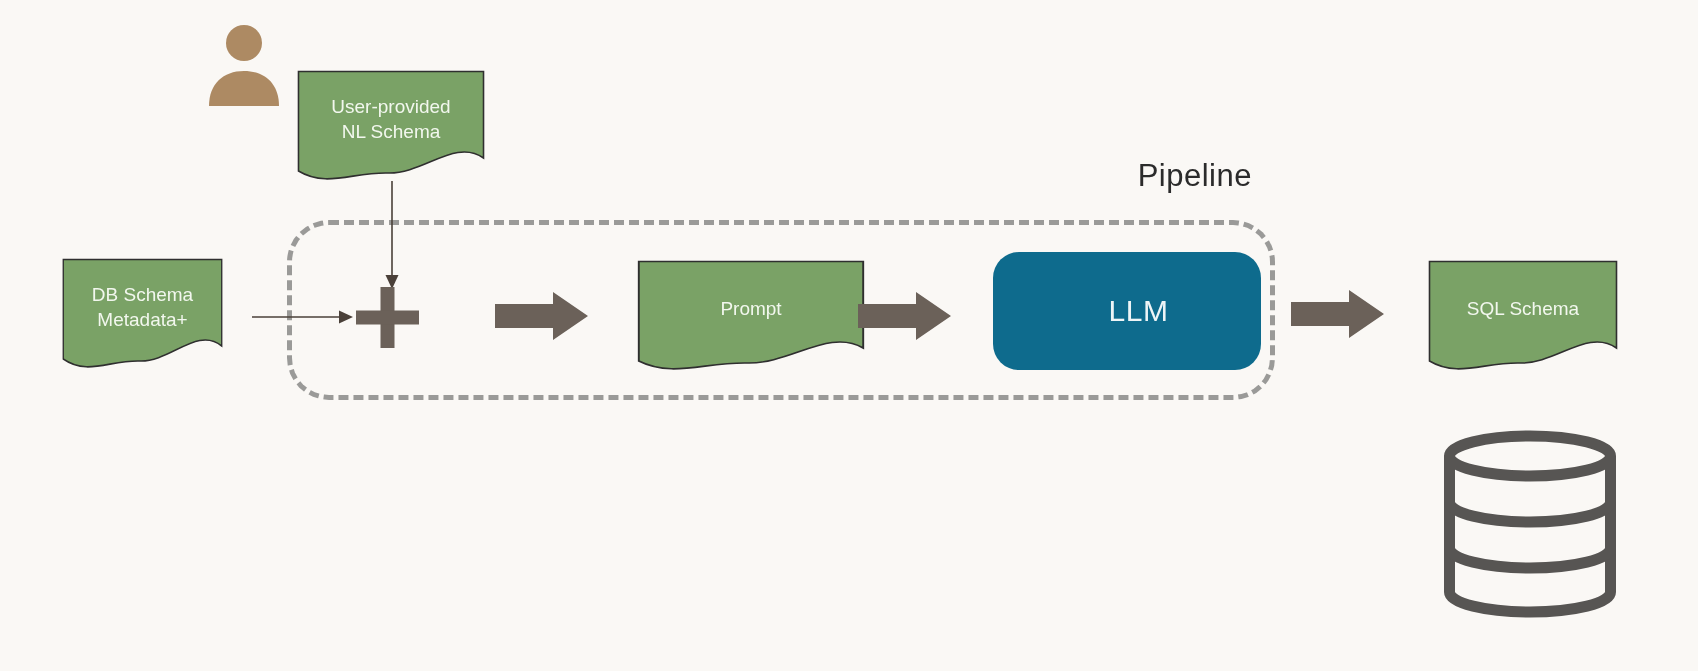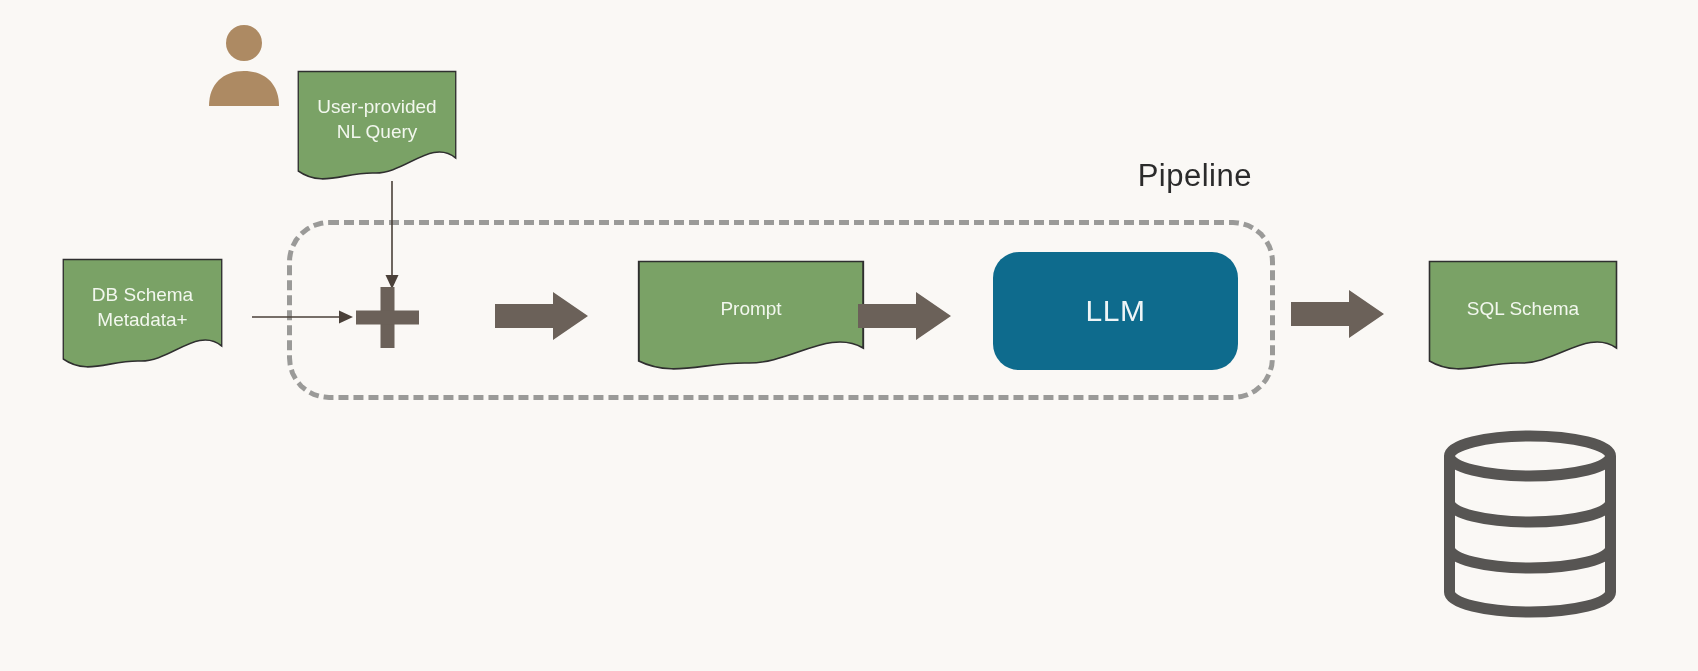--- a/index.html
+++ b/index.html
@@ -57,20 +57,21 @@
     width: 245px; height: 118px;
     background: #0e6b8d;
     border-radius: 26px;
     display: flex;
     align-items: center;
     justify-content: center;
     color: #eef5f7;
     font-size: 30px;
     letter-spacing: 0.5px;
     z-index: 3;
+    padding-left: 23px;
   }
 
   .block-arrow, .plus-shape, .icon-wrap { z-index: 3; }
   .block-arrow svg, .plus-shape svg, .icon-wrap svg { display: block; width: 100%; height: 100%; }
 
   .connector-layer {
     left: 0; top: 0;
     width: 1698px; height: 671px;
     z-index: 2;
     pointer-events: none;
@@ -95,27 +96,27 @@
     </g>
   </svg>
 
   <div class="abs icon-wrap" style="left:205px; top:24px; width:78px; height:82px;">
     <svg viewBox="0 0 78 82">
       <circle cx="39" cy="19" r="18" fill="#ad8a63"></circle>
       <path d="M4,82 C4,60 18,47 39,47 C60,47 74,60 74,82 Z" fill="#ad8a63"></path>
     </svg>
   </div>
 
-  <div class="abs doc" style="left:297px; top:70px; width:160px; height:112px;">
+  <div class="abs doc" style="left:297px; top:70px; width:188px; height:112px;">
     <svg viewBox="0 0 190 112" preserveAspectRatio="none">
       <path d="M1.5,1.5 H188.5 V88 C160,68 128,104 92,103 C56,102 30,118 1.5,101 Z" stroke="#2f2f2f" stroke-width="1.6" fill="#7aa266"></path>
     </svg>
     <div class="doc-label">
       <span>User-provided</span>
-      <span>NL Query</span>
+      <span>NL Schema</span>
     </div>
   </div>
 
   <div class="abs doc" style="left:62px; top:258px; width:161px; height:112px;">
     <svg viewBox="0 0 190 112" preserveAspectRatio="none">
       <path d="M1.5,1.5 H188.5 V88 C160,68 128,104 92,103 C56,102 30,118 1.5,101 Z" stroke="#2f2f2f" stroke-width="1.6" fill="#7aa266"></path>
     </svg>
     <div class="doc-label">
       <span>DB Schema</span>
       <span>Metadata+</span>

